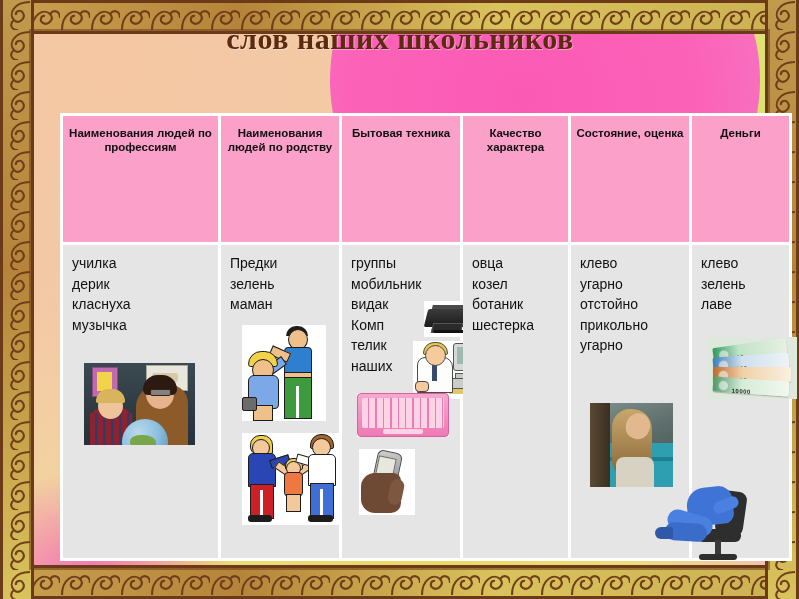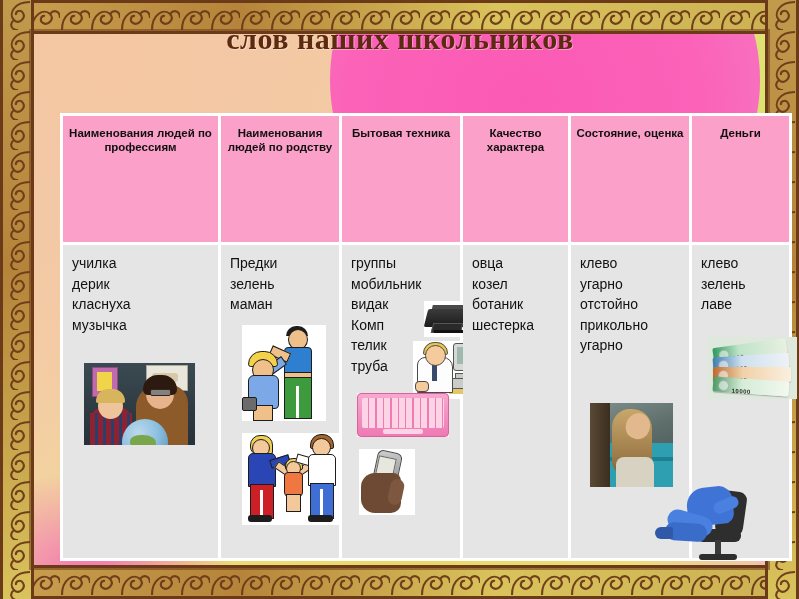--- a/index.html
+++ b/index.html
@@ -407,21 +407,21 @@
           </td>
 
           <td>
             <div class="cellwrap">
               <ul class="wordlist">
                 <li>группы</li>
                 <li>мобильник</li>
                 <li>видак</li>
                 <li>Комп</li>
                 <li>телик</li>
-                <li>труба</li>
+                <li>наших</li>
               </ul>
               <div class="ill cl-vcr" style="background:#fff">
                 <span class="top"></span>
                   <span class="body"></span>
                 <span class="disp"></span>
                   <span class="tray"></span>
                   <span class="foot"></span>
               </div>
               <div class="ill cl-comp" style="background:#fff">
                 <span class="tower"></span>

